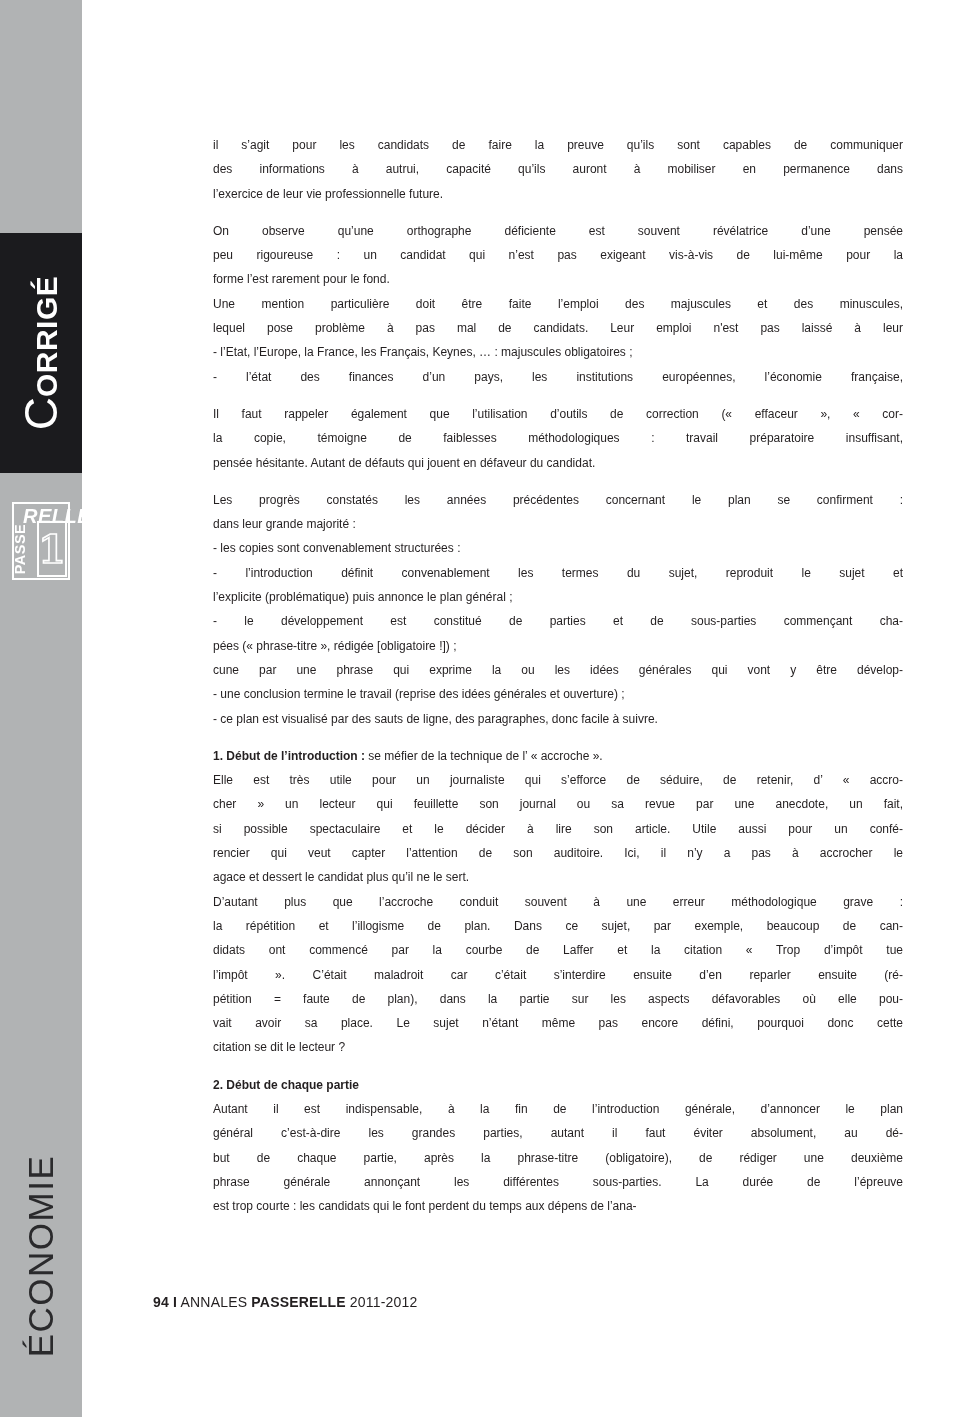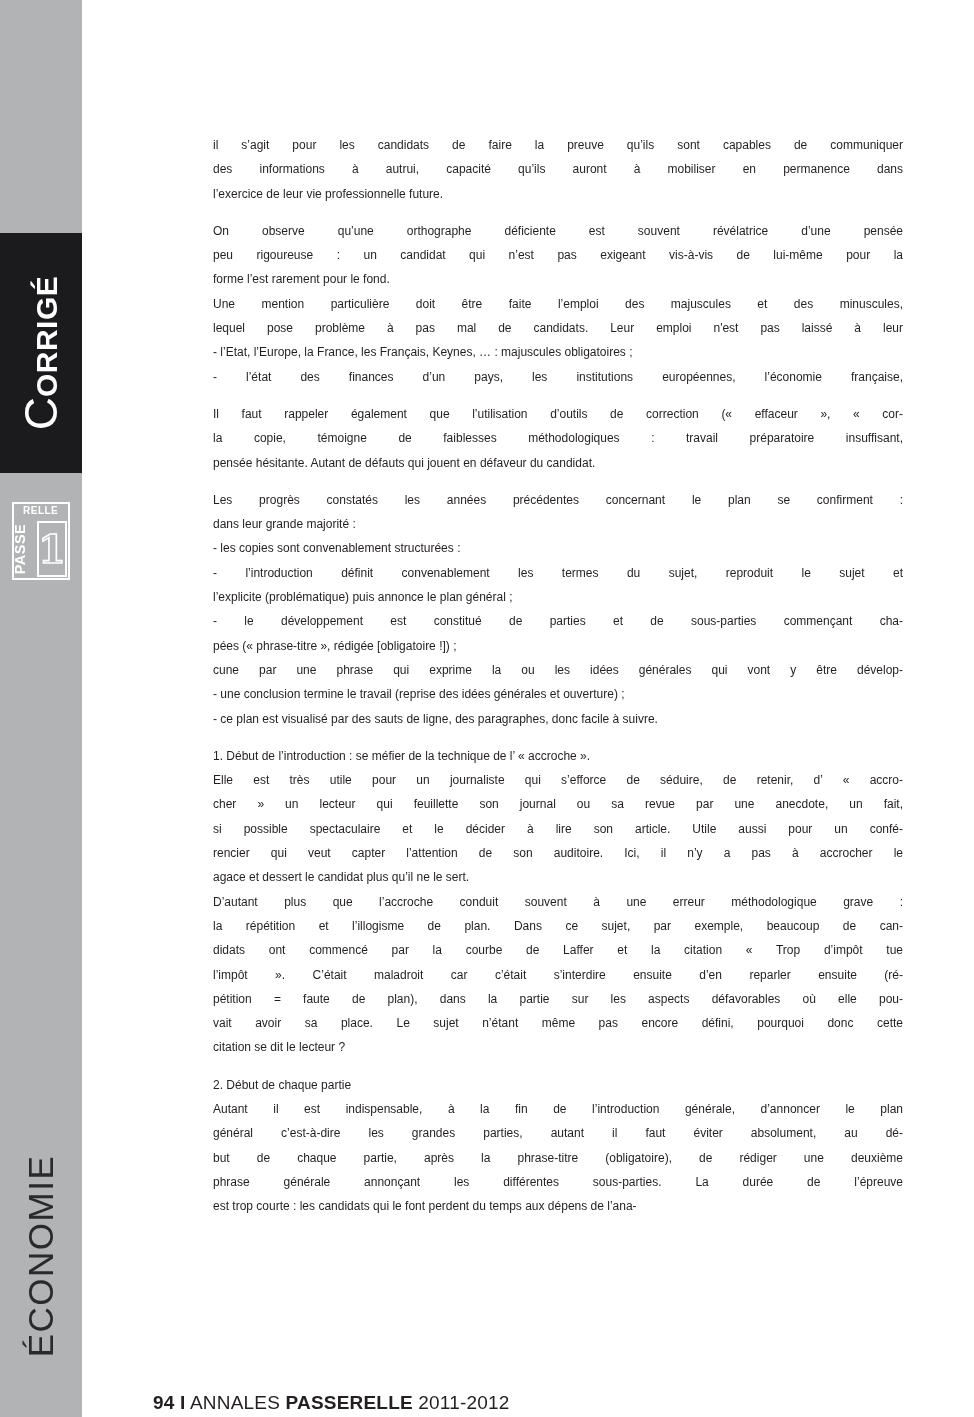--- a/index.html
+++ b/index.html
@@ -34,21 +34,21 @@
 
   .logo {
     position: absolute; left: 12px; top: 502px;
     width: 58px; height: 78px;
     border: 2px solid var(--logo-white, #fff);
     box-sizing: border-box;
   }
   .logo-relle {
     position: absolute; top: 1px; left: 9px;
     color: var(--logo-white, #fff);
-    font-size: 10px; font-weight: bold; letter-spacing: 0.5px;
+    font-size: 20px; font-weight: bold; letter-spacing: 0.5px; font-style: italic;
   }
   .logo-passe {
     position: absolute; left: 0; top: 17px; bottom: 1px; width: 12px;
     display: flex; align-items: center; justify-content: center;
   }
   .logo-passe span {
     transform: rotate(-90deg);
     white-space: nowrap;
     color: var(--logo-white, #fff);
     font-size: 14.5px; font-weight: bold; letter-spacing: 0.5px;
@@ -83,26 +83,26 @@
   .text-column {
     position: absolute; left: 213px; top: 133px;
     width: 690px;
     font-size: 12px;
     line-height: 24.3px;
     color: var(--text-black, #231f20);
   }
   .block { margin-bottom: 13px; }
   .line  { text-align: justify; text-align-last: justify; }
   .line.last { text-align-last: left; }
-  .bold  { font-weight: normal; }
+  .bold  { font-weight: bold; }
 
   
   .footer {
-    position: absolute; left: 153px; top: 1392px;
-    font-size: 19px;
+    position: absolute; left: 153px; top: 1294px;
+    font-size: 14px;
     color: var(--text-black, #231f20);
     letter-spacing: 0.2px;
   }
   .footer .b { font-weight: bold; }
 </style>
 </head>
 <body>
 
 <div class="page">
 

